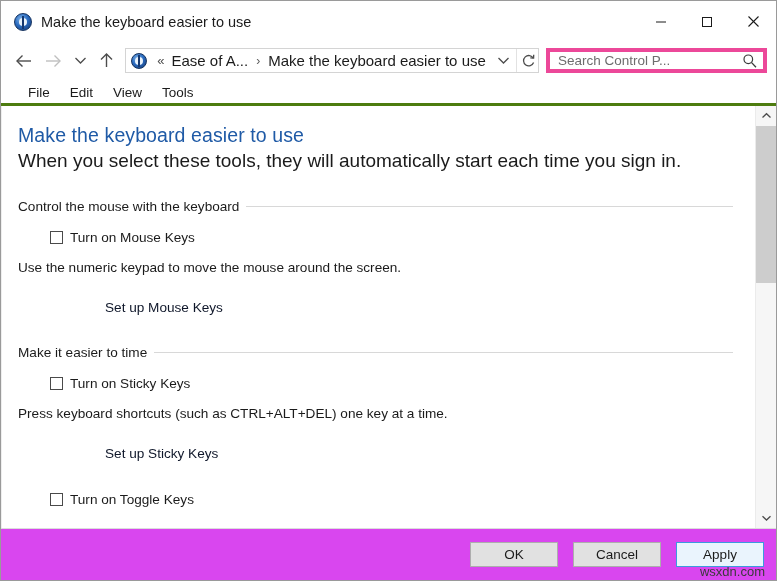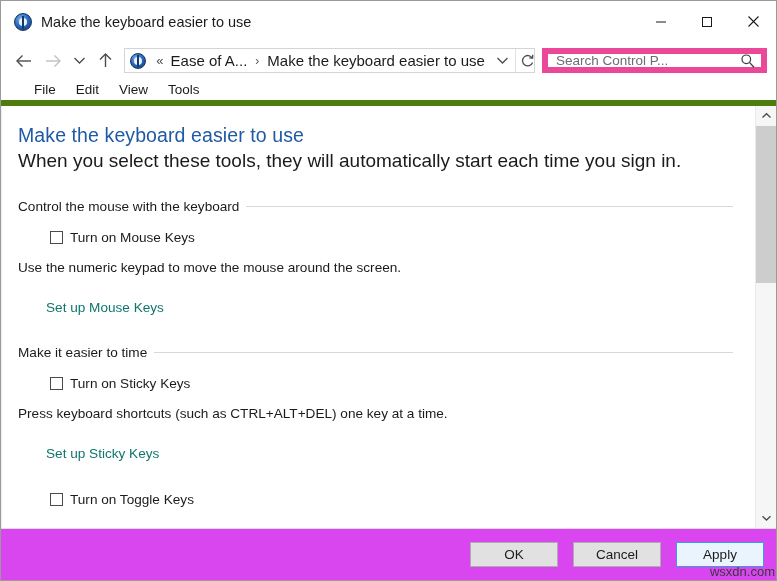--- a/index.html
+++ b/index.html
@@ -150,21 +150,21 @@
   .ab-refresh {
     width: 25px; height: 23px;
     display: flex; align-items: center; justify-content: center;
     border-left: 1px solid #e2e2e2;
     flex: 0 0 25px;
   }
 
   .searchbox {
     flex: 0 0 183px;
     height: 25px;
-    border: 6px solid #ec4899;
+    border: 4px solid #ec4899;
     background: #ffffff;
     display: flex;
     align-items: center;
     margin-right: 9px;
   }
   .searchbox input {
     flex: 1 1 auto;
     border: none;
     outline: none;
     font-family: "Liberation Sans", sans-serif;
@@ -179,24 +179,24 @@
     width: 26px; height: 23px;
     display: flex; align-items: center; justify-content: center;
     flex: 0 0 26px;
   }
 
   
   .menubar {
     height: 27px;
     flex: 0 0 27px;
     display: flex;
-    align-items: flex-start;
-    padding-left: 24px;
-    background: #ffffff;
-    border-bottom: 6px solid #4d7c0f;
+    align-items: flex-end;
+    padding-left: 18px;
+    background: #ffffff;
+    border-bottom: 3px solid #4d7c0f;
   }
   .menu-item {
     font-size: 13.5px;
     color: #1b1b1b;
     padding: 3px 9px;
     margin-right: 2px;
   }
 
   
   .body-wrap {
@@ -262,22 +262,22 @@
     line-height: 17px;
   }
   .opt-desc {
     font-size: 13.6px;
     color: #1b1b1b;
     margin-bottom: 21px;
     line-height: 18px;
   }
   .opt-link {
     font-size: 13.6px;
-    color: #0f766e;
-    margin-left: 28px;
+    color: #0f172a;
+    margin-left: 87px;
     margin-bottom: 30px;
     display: inline-block;
     text-decoration: none;
   }
 
   
   .scrollbar {
     flex: 0 0 21px;
     width: 21px;
     background: #f6f6f6;
@@ -326,21 +326,21 @@
     border: 1px solid #adadad;
     margin-left: 15px;
     display: flex; align-items: center; justify-content: center;
   }
   .btn.primary {
     background: #eaf4fd;
     border: 1px solid #3c9ade;
   }
   .watermark {
     position: absolute;
-    right: 1px;
+    right: 11px;
     bottom: 1px;
     font-size: 13px;
     color: #3a3a3a;
     font-family: "Liberation Sans", sans-serif;
   }
 </style>
 </head>
 <body>
 
 <div class="window">

